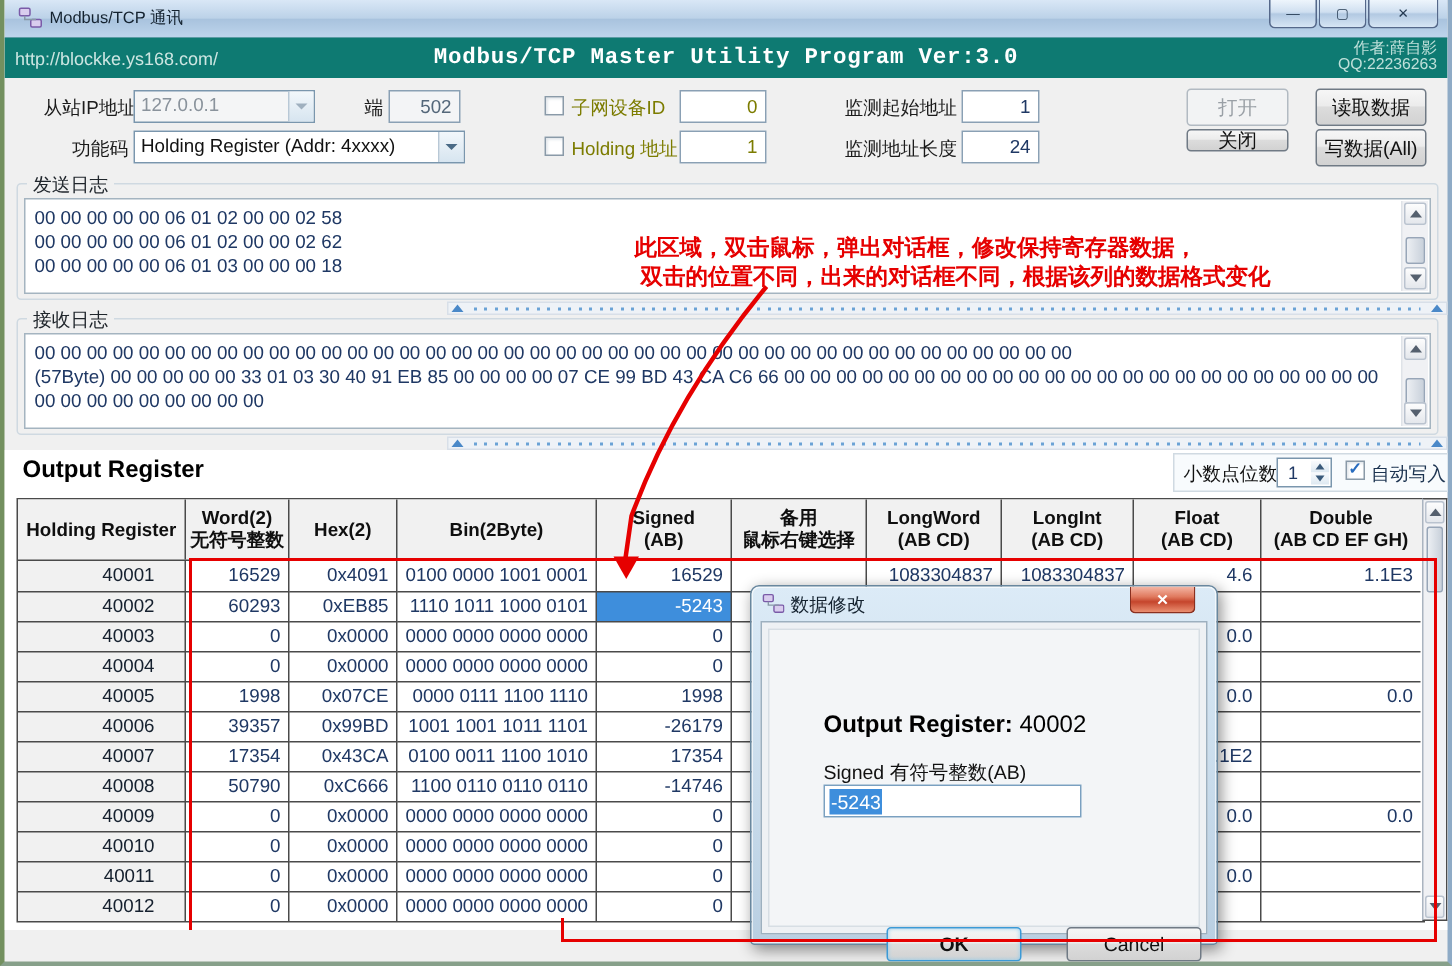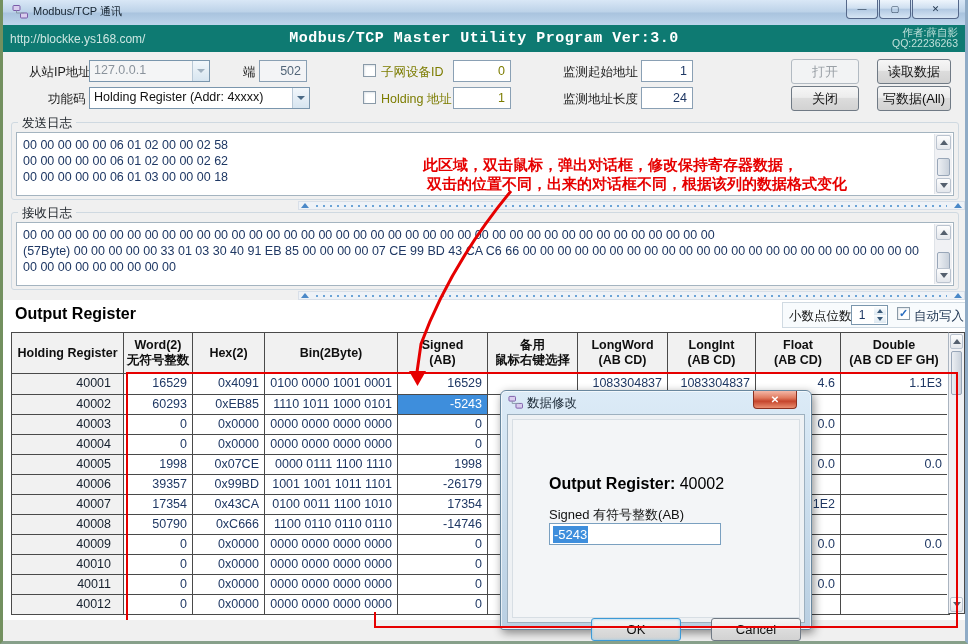--- a/index.html
+++ b/index.html
@@ -65,41 +65,41 @@
   #awcb{left:894px;top:7px;} #awlbl{left:911px;top:8px;font-size:12.5px;color:#1c3350;}
   
   #grid{position:absolute;left:8px;top:332px;width:937px;border:1px solid #4a4a4a;background:#fff;box-sizing:content-box;}
   .hrow{display:flex;height:40px;background:#f1f1f1;border-bottom:1px solid #4a4a4a;}
   .th{border-right:1px solid #4a4a4a;display:flex;flex-direction:column;align-items:center;justify-content:center;font-weight:bold;font-size:12.5px;color:#0f0f0f;line-height:15px;text-align:center;box-sizing:border-box;}
   .th:last-child{border-right:none;}
   .drow{display:flex;height:20px;}
   .td{border-right:1px solid #4a4a4a;border-top:1px solid #4a4a4a;font-size:12.5px;color:#1f3864;text-align:right;padding-right:5px;line-height:19px;white-space:pre;box-sizing:border-box;overflow:hidden;}
   .td:last-child{border-right:none;}
   .drow:first-child .td{border-top:none;}
-  .td.reg{background:#f1f1f1;color:#15202e;padding-right:12px;}
+  .td.reg{background:#f1f1f1;color:#15202e;padding-right:20px;}
   .td.sel{background:#3e8edc;color:#fff;}
   .w0{width:112px}.w1{width:69px}.w2{width:72px}.w3{width:133px}.w4{width:90px}
   .w5{width:90px}.w6{width:90px}.w7{width:88px}.w8{width:85px}.w9{width:106px}
   #grid-sb{position:absolute;left:945px;top:332px;width:17px;height:282px;background:#f0f1f4;border:1px solid #4a4a4a;border-left:1px solid #aab4c0;box-sizing:border-box;}
   
   #dlg{left:497px;top:390px;width:312px;height:240px;z-index:40;border:1px solid #69879e;border-radius:6px 6px 3px 3px;
     background:linear-gradient(#dcebf7,#b9cfe2);box-shadow:2px 3px 10px rgba(0,0,0,.45), inset 0 0 0 1px rgba(255,255,255,.65);box-sizing:border-box;}
   #dlg .dtitle{left:26px;top:4px;font-size:12.5px;color:#14222f;}
   #dlg-icon{left:7px;top:4px;width:15px;height:15px;}
   #dlg-close{position:absolute;top:0;right:14px;width:42px;height:17px;border:1px solid #8a3020;border-top:none;border-radius:0 0 4px 4px;
     background:linear-gradient(#f4b7a6,#e07a5f 40%,#c5452c 60%,#ea8e70);color:#fff;font-size:10px;font-weight:bold;
     display:flex;align-items:center;justify-content:center;}
   #dlg-body{position:absolute;left:6px;right:6px;top:23px;bottom:6px;background:#eef1f4;border:1px solid #9db0bf;}
   #dlg-inner{position:absolute;left:4px;right:4px;top:4px;bottom:4px;background:#f3f5f7;border:1px solid #d7dee4;}
   #dlg-head{left:36px;top:55px;font-size:16px;color:#000;}
   #dlg-head .b{font-weight:bold;}
   #dlg-fldlbl{left:36px;top:86px;font-size:13px;color:#111;}
   #dlg-input{left:36px;top:103px;width:172px;height:22px;background:#fff;border:1px solid #7aa0c0;display:flex;align-items:center;padding-left:3px;box-sizing:border-box;}
   #dlg-input .inp-sel{background:#3e8edc;color:#fff;font-size:13px;padding:1px 1px;}
-  #dlg-ok{left:62px;top:198px;width:90px;height:23px;border-color:#3c9ad6;box-shadow:0 0 3px #8ecdf0 inset;}
+  #dlg-ok{left:62px;top:198px;width:90px;height:23px;border-color:#3c9ad6;box-shadow:0 0 3px #8ecdf0 inset;font-weight:bold;}
   #dlg-cancel{left:182px;top:198px;width:90px;height:23px;}
   
   #statusbar{left:4px;top:620px;width:100%;height:21px;background:#f1f2f3;border-top:1px solid #cfcfcf;margin-top:28px;}
   #statusbar .stxt{left:36px;top:3px;font-size:12.5px;color:#1d1d1d;}
   #statussep{left:30px;top:3px;width:1px;height:15px;background:#d2d2d2;}
   .sicon{left:8px;top:4px;width:16px;height:13px;}
   .sicon .bub{position:absolute;left:0;top:0;right:1px;bottom:2px;background:linear-gradient(#8ed689,#3f9e3a);border:1px solid #2f7a2c;border-radius:3px;}
   .sicon .dt{position:absolute;top:4px;left:3px;width:9px;height:2px;background-image:repeating-linear-gradient(90deg,#fff 0 2px,transparent 2px 4px);}
   .sicon .chk{position:absolute;right:-2px;bottom:-2px;width:8px;height:8px;background:#2f9e2f;border:1px solid #fff;border-radius:50%;color:#fff;font-size:6px;line-height:7px;text-align:center;}
   .ann-txt{font-size:15px;font-weight:bold;color:#e60000;white-space:pre;z-index:60;}
@@ -156,21 +156,21 @@
     <div class="txt">Holding Register (Addr: 4xxxx)</div>
     <div class="drop">
         <div class="arr-dn"></div>
       </div>
   </div>
   <div class="abs cb" style="left:360px;top:91px;"></div>
   <div class="abs lbl olive" style="left:378px;top:91px;">Holding 地址</div>
   <div class="abs field olive" style="left:450px;top:87px;width:58px;height:22px;">1</div>
   <div class="abs lbl" style="left:540px;top:91px;width:95px;text-align:right;">监测地址长度</div>
   <div class="abs field" style="left:638px;top:87px;width:52px;height:22px;">24</div>
-  <div class="abs btn" style="left:772px;top:86px;width:68px;height:25px;">关闭</div>
+  <div class="abs btn" style="left:772px;top:86px;width:68px;height:15px;">关闭</div>
   <div class="abs btn" style="left:858px;top:86px;width:74px;height:25px;">写数据(All)</div>
 
   <div class="abs gbox" style="left:8px;top:122px;width:948px;height:78px;">
     <div class="legend">发送日志</div>
     <div class="logwhite">
       <div class="loglines" id="send-lines"><div>00 00 00 00 00 06 01 02 00 00 02 58</div><div>00 00 00 00 00 06 01 02 00 00 02 62</div><div>00 00 00 00 00 06 01 03 00 00 00 18</div></div>
       <div class="sb">
         <div class="sbtn" style="top:1px;">
             <div class="tri-up"></div>
           </div>

